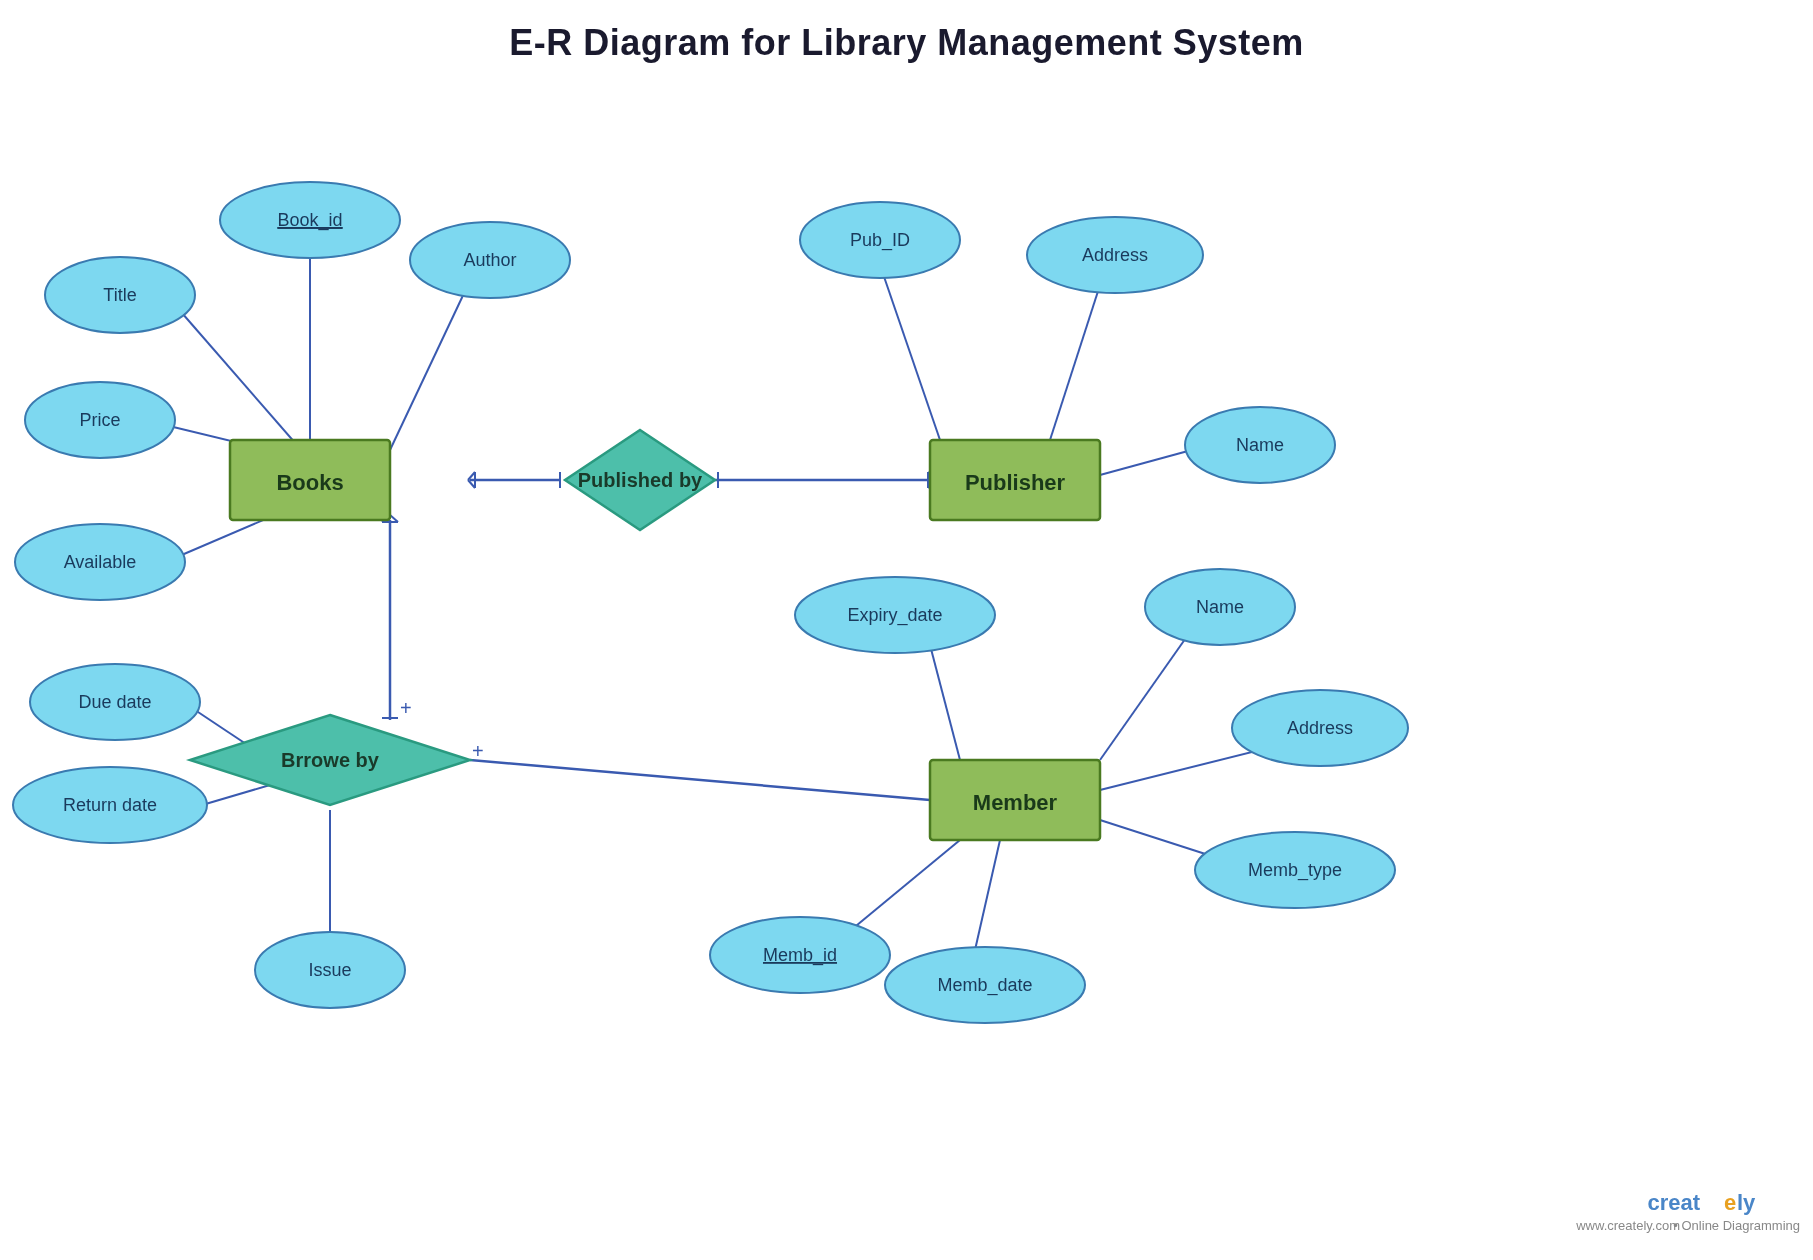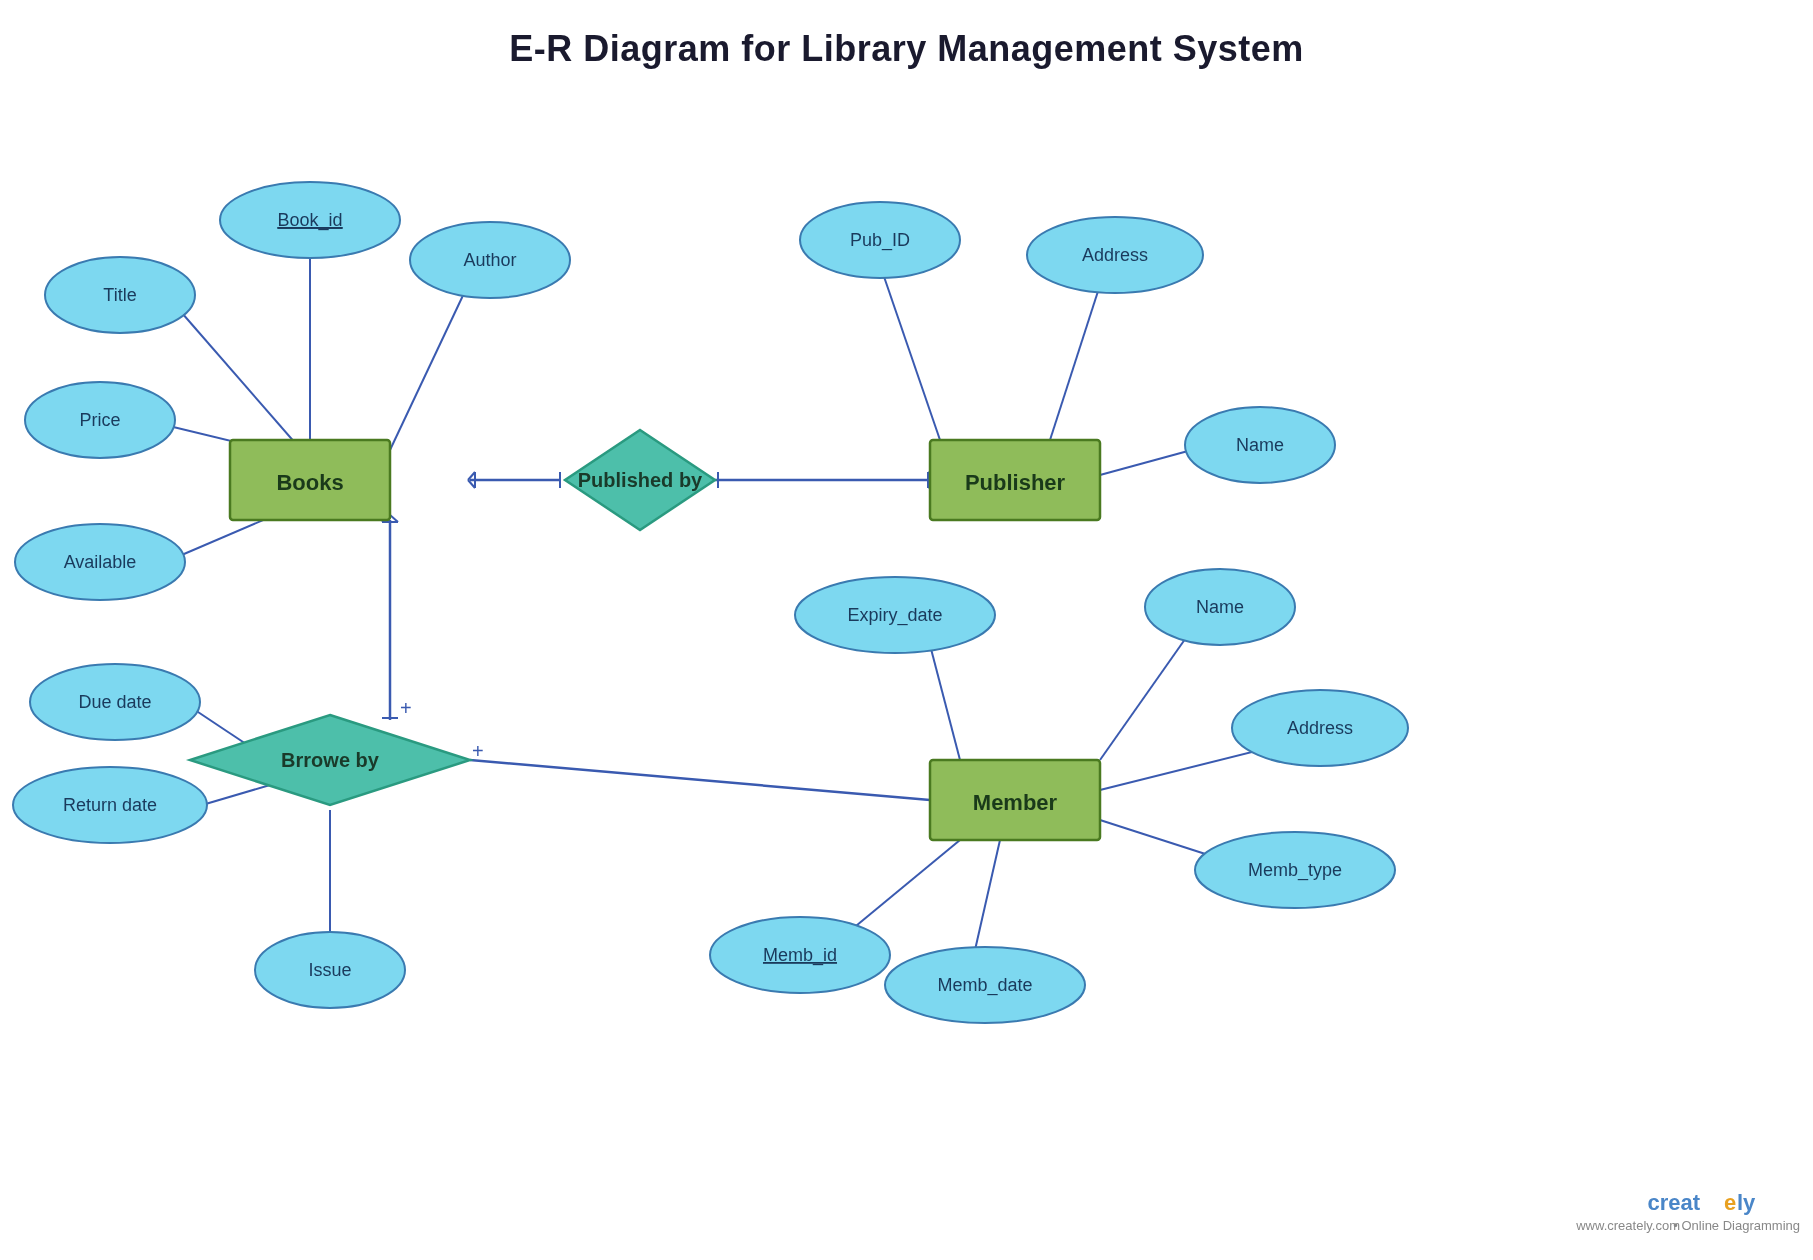--- a/index.html
+++ b/index.html
@@ -9,21 +9,21 @@
       width: 1813px;
       height: 1260px;
       overflow: hidden;
       position: relative;
     }
     .page-title {
       text-align: center;
       font-size: 36px;
       font-weight: bold;
       color: #1a1a2e;
-      padding-top: 28px;
+      padding-top: 22px;
       letter-spacing: 0.5px;
     }
     svg {
       position: absolute;
       top: 0;
       left: 0;
       width: 1813px;
       height: 1260px;
     }
     .ellipse-label {

